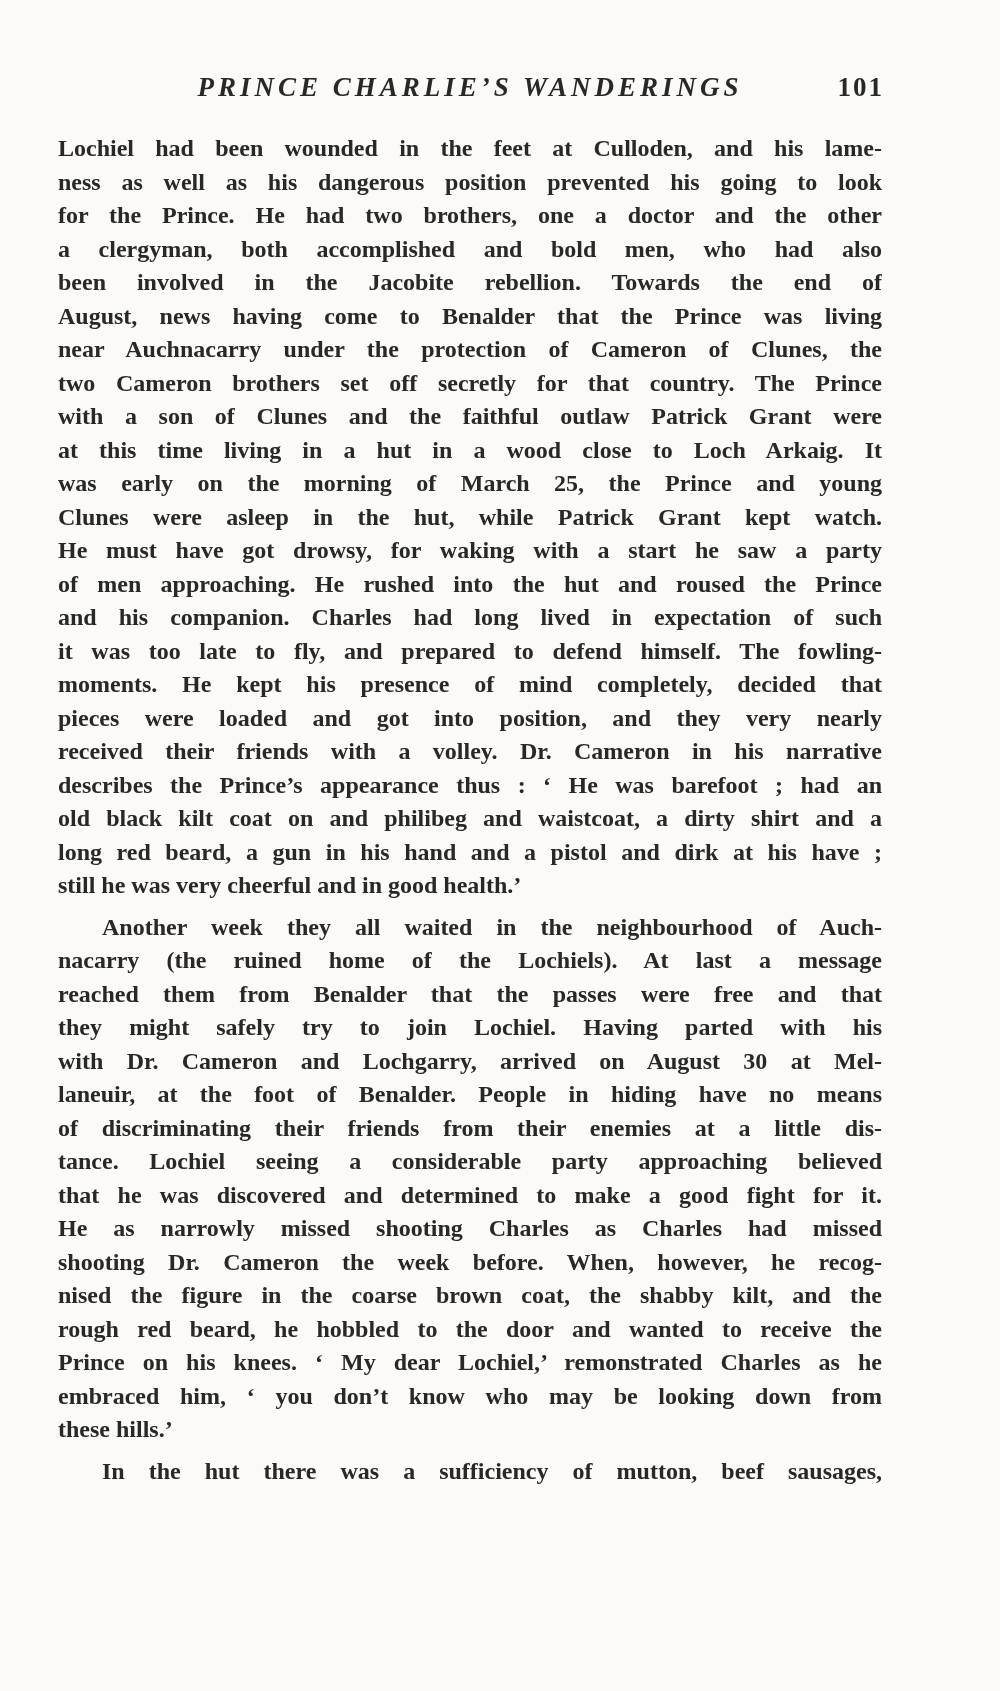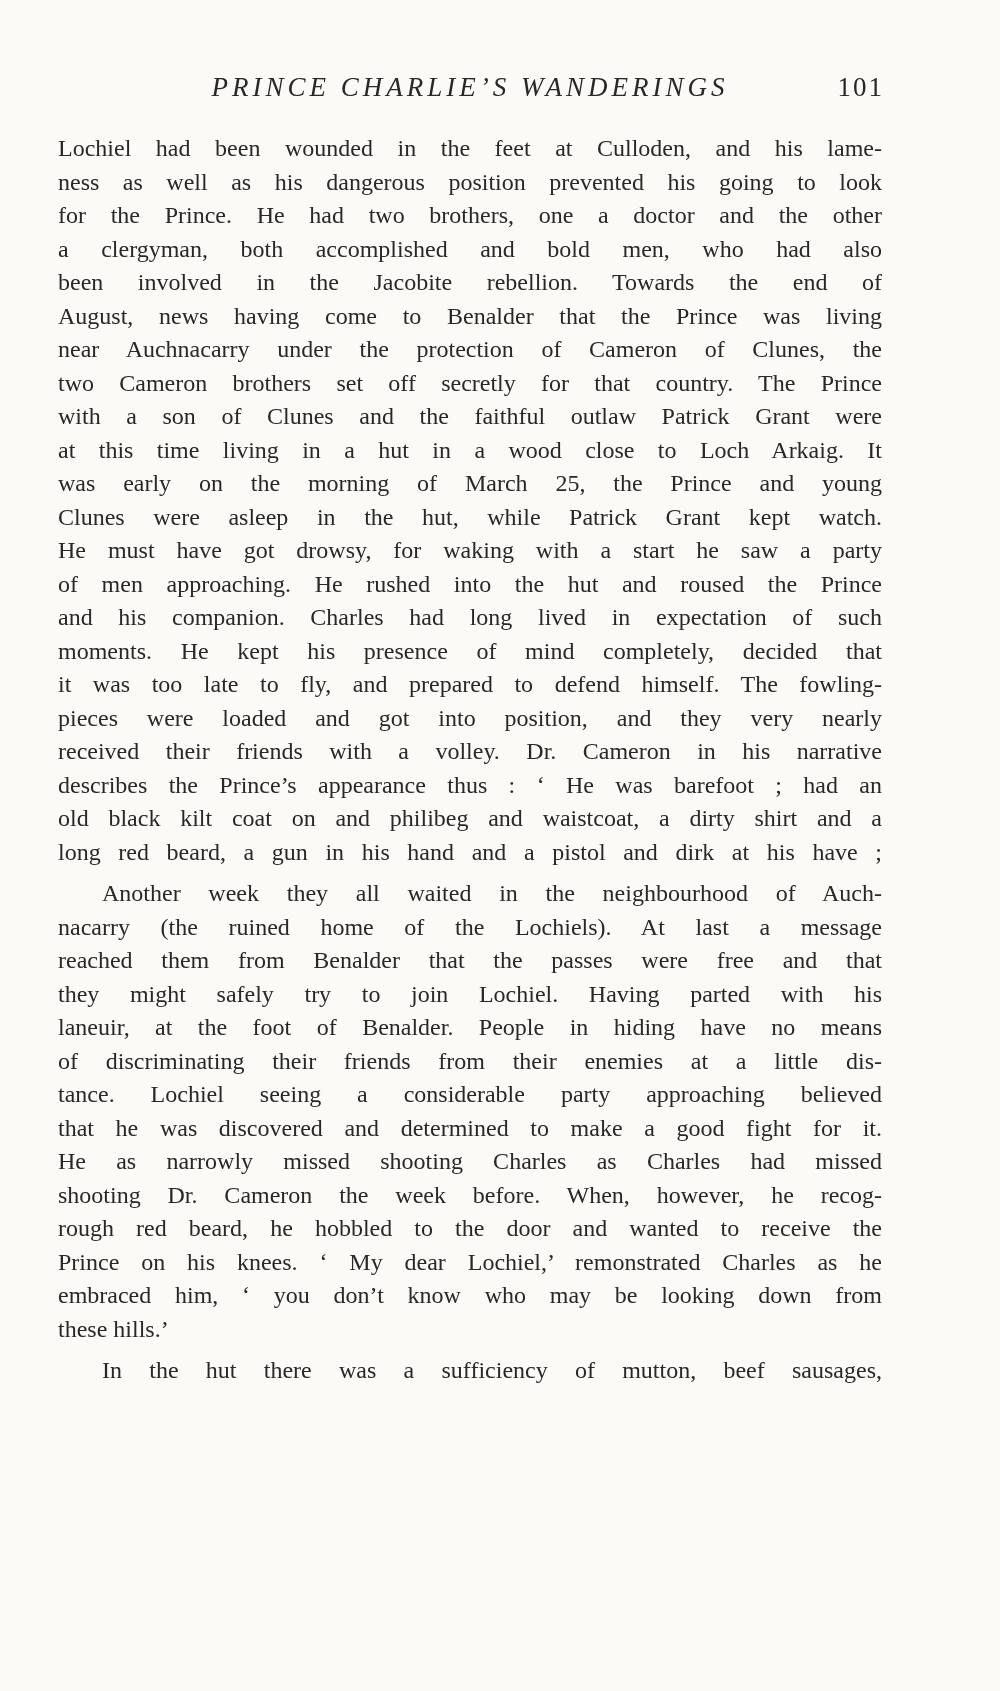--- a/index.html
+++ b/index.html
@@ -9,20 +9,21 @@
   .book-page {
     position: relative;
     width: 1000px;
     height: 1691px;
     box-sizing: border-box;
     padding: 72px 110px 0 50px; 
     background: #fbfaf6;
     color: #282828;
     font-family: "Liberation Serif", "DejaVu Serif", serif;
     overflow: hidden;
+    font-weight: bold;
   }
   .running-header {
     position: relative;
     height: 36px;
     font-size: 27px;
     margin-bottom: 24px;
   }
   .header-title {
     position: absolute;
     left: 50%;
@@ -75,39 +76,42 @@
         <div class="line">August, news having come to Benalder that the Prince was living</div>
         <div class="line">near Auchnacarry under the protection of Cameron of Clunes, the</div>
         <div class="line">two Cameron brothers set off secretly for that country. The Prince</div>
         <div class="line">with a son of Clunes and the faithful outlaw Patrick Grant were</div>
         <div class="line">at this time living in a hut in a wood close to Loch Arkaig. It</div>
         <div class="line">was early on the morning of March 25, the Prince and young</div>
         <div class="line">Clunes were asleep in the hut, while Patrick Grant kept watch.</div>
         <div class="line">He must have got drowsy, for waking with a start he saw a party</div>
         <div class="line">of men approaching. He rushed into the hut and roused the Prince</div>
         <div class="line">and his companion. Charles had long lived in expectation of such</div>
+        <div class="line">it was too late to fly, and prepared to defend himself. The fowling-</div>
         <div class="line">moments. He kept his presence of mind completely, decided that</div>
-        <div class="line">it was too late to fly, and prepared to defend himself. The fowling-</div>
         <div class="line">pieces were loaded and got into position, and they very nearly</div>
         <div class="line">received their friends with a volley. Dr. Cameron in his narrative</div>
         <div class="line">describes the Prince’s appearance thus : ‘ He was barefoot ; had an</div>
         <div class="line">old black kilt coat on and philibeg and waistcoat, a dirty shirt and a</div>
         <div class="line">long red beard, a gun in his hand and a pistol and dirk at his have ;</div>
+        <div class="line last">still he was very cheerful and in good health.’</div>
       </div>
       <div class="paragraph indent">
         <div class="line first">Another week they all waited in the neighbourhood of Auch-</div>
         <div class="line">nacarry (the ruined home of the Lochiels). At last a message</div>
         <div class="line">reached them from Benalder that the passes were free and that</div>
         <div class="line">they might safely try to join Lochiel. Having parted with his</div>
+        <div class="line">with Dr. Cameron and Lochgarry, arrived on August 30 at Mel-</div>
         <div class="line">laneuir, at the foot of Benalder. People in hiding have no means</div>
         <div class="line">of discriminating their friends from their enemies at a little dis-</div>
         <div class="line">tance. Lochiel seeing a considerable party approaching believed</div>
         <div class="line">that he was discovered and determined to make a good fight for it.</div>
         <div class="line">He as narrowly missed shooting Charles as Charles had missed</div>
         <div class="line">shooting Dr. Cameron the week before. When, however, he recog-</div>
+        <div class="line">nised the figure in the coarse brown coat, the shabby kilt, and the</div>
         <div class="line">rough red beard, he hobbled to the door and wanted to receive the</div>
         <div class="line">Prince on his knees. ‘ My dear Lochiel,’ remonstrated Charles as he</div>
         <div class="line">embraced him, ‘ you don’t know who may be looking down from</div>
         <div class="line last">these hills.’</div>
       </div>
       <div class="paragraph indent">
         <div class="line first">In the hut there was a sufficiency of mutton, beef sausages,</div>
       </div>
     </div>
 </div>

